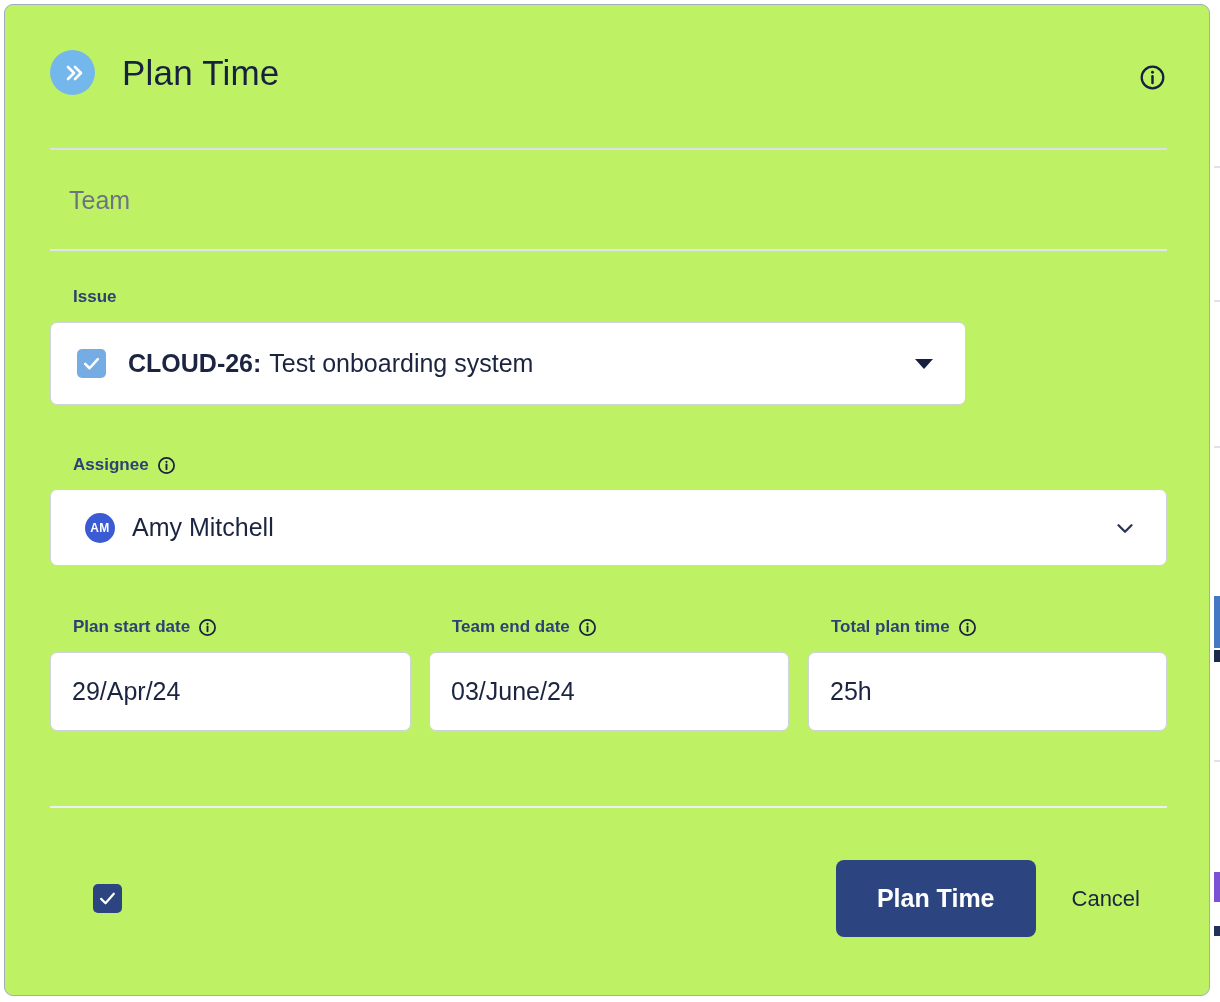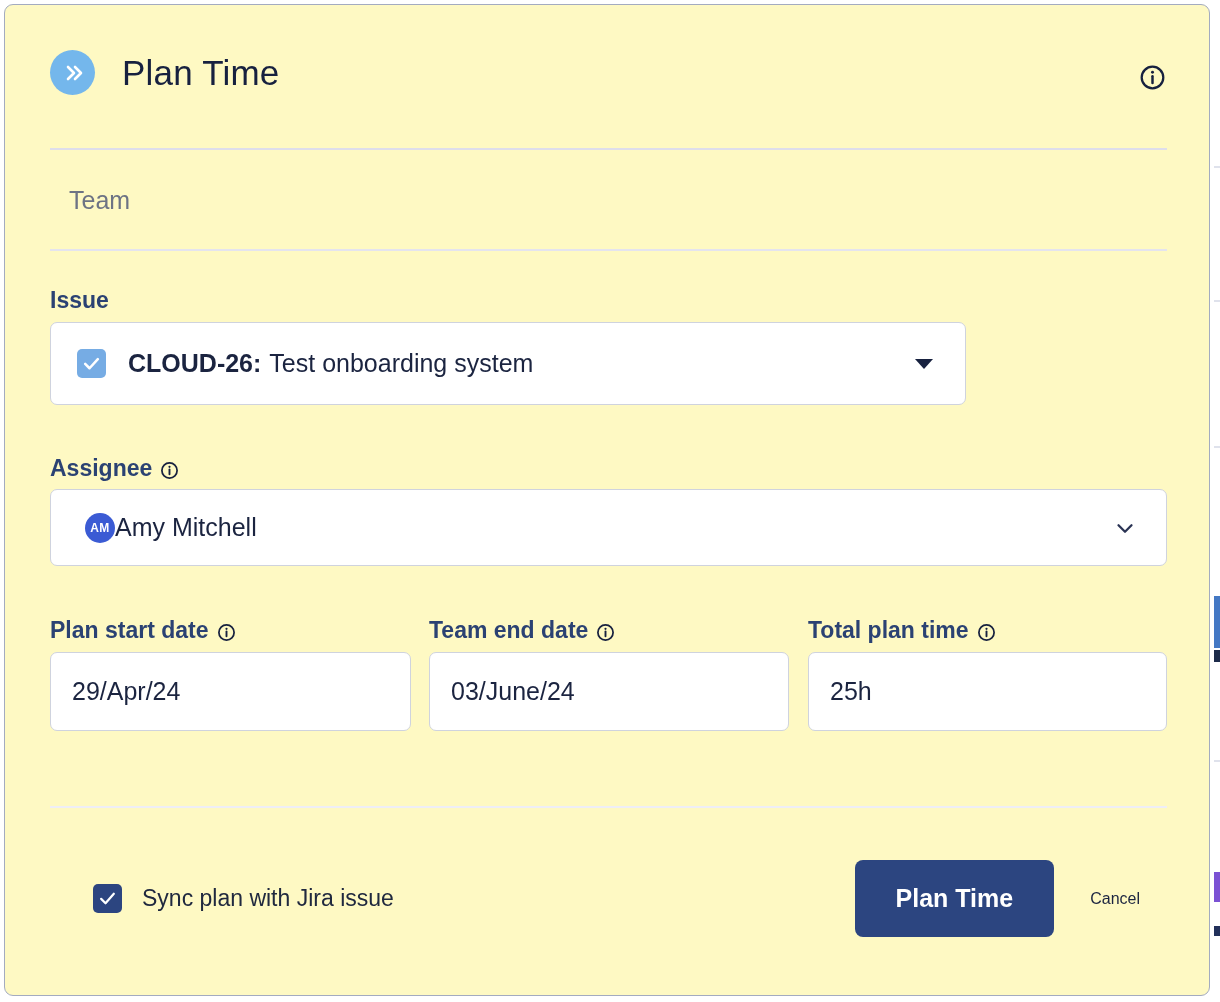--- a/index.html
+++ b/index.html
@@ -47,21 +47,21 @@
   .chip-line4  { top: 760px; height: 2px; background: #dfe2ec; }
 
   
   .dialog {
     position: absolute;
     left: 4px;
     top: 4px;
     width: 1206px;
     height: 992px;
     box-sizing: border-box;
-    background: #fef9c3;
+    background: #bef264;
     border: 1px solid #a3abc0;
     border-radius: 9px;
     overflow: hidden;
   }
 
   
   .dialog-header {
     position: absolute;
     left: 0;
     top: 0;
@@ -165,27 +165,28 @@
   }
 
   
   .form-body {
     position: absolute;
     left: 0;
     top: 262px;
     width: 100%;
   }
   .field-label {
-    font-size: 23px;
+    font-size: 17px;
     font-weight: 700;
     color: #2b4273;
     display: flex;
     align-items: center;
     gap: 8px;
     white-space: nowrap;
+    margin-left: 23px;
   }
   .field-label .info-ic { width: 19px; height: 19px; flex: none; }
 
   .input-box {
     box-sizing: border-box;
     border: 1px solid #cfd3de;
     border-radius: 7px;
     background: #ffffff;
     display: flex;
     align-items: center;
@@ -251,21 +252,21 @@
     color: #ffffff;
     font-size: 12px;
     font-weight: 700;
     display: flex;
     align-items: center;
     justify-content: center;
     letter-spacing: 0.3px;
     flex: none;
   }
   .assignee-name {
-    margin-left: 0;
+    margin-left: 17px;
     font-size: 25px;
     color: #1b2440;
     white-space: nowrap;
   }
   .chevron-stroke {
     position: absolute;
     right: 28px;
     top: 50%;
     transform: translateY(-50%);
     width: 26px;
@@ -348,21 +349,21 @@
     padding: 26px 41px;
     cursor: pointer;
     font-family: inherit;
     white-space: nowrap;
     line-height: 1;
   }
   .btn-text {
     background: none;
     border: none;
     color: #1b2440;
-    font-size: 16px;
+    font-size: 22px;
     font-weight: 400;
     cursor: pointer;
     font-family: inherit;
     white-space: nowrap;
     padding: 0;
   }
 </style>
 </head>
 <body>
 
@@ -497,21 +498,20 @@
   </div>
 
   <div class="footer-divider"></div>
   <div class="footer">
     <div class="sync-row">
       <span class="sync-checkbox">
         <svg width="19" height="19" viewBox="0 0 24 24" fill="none" stroke="#ffffff" stroke-width="2.8" stroke-linecap="round" stroke-linejoin="round">
           <polyline points="4,12.5 9.5,18 20,6"></polyline>
         </svg>
       </span>
-      <span class="sync-label">Sync plan with Jira issue</span>
     </div>
     <div class="action-row">
       <button class="btn-primary">Plan Time</button>
       <button class="btn-text">Cancel</button>
     </div>
   </div>
 
 </div>
 
 </body></html>

